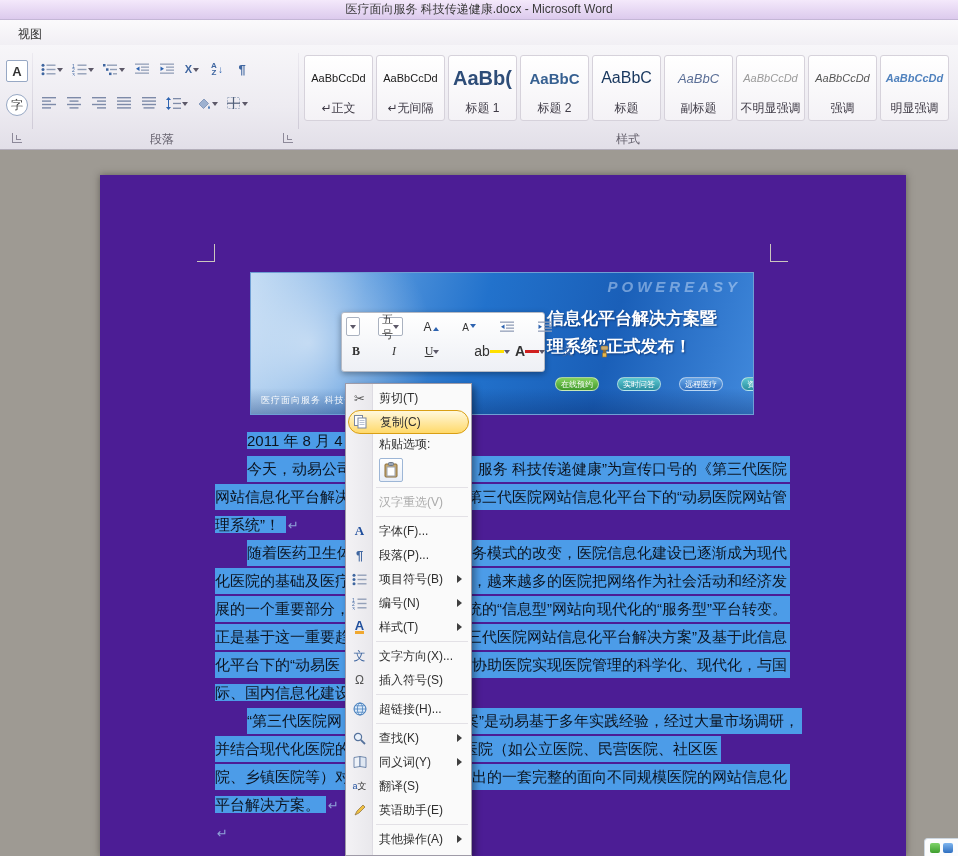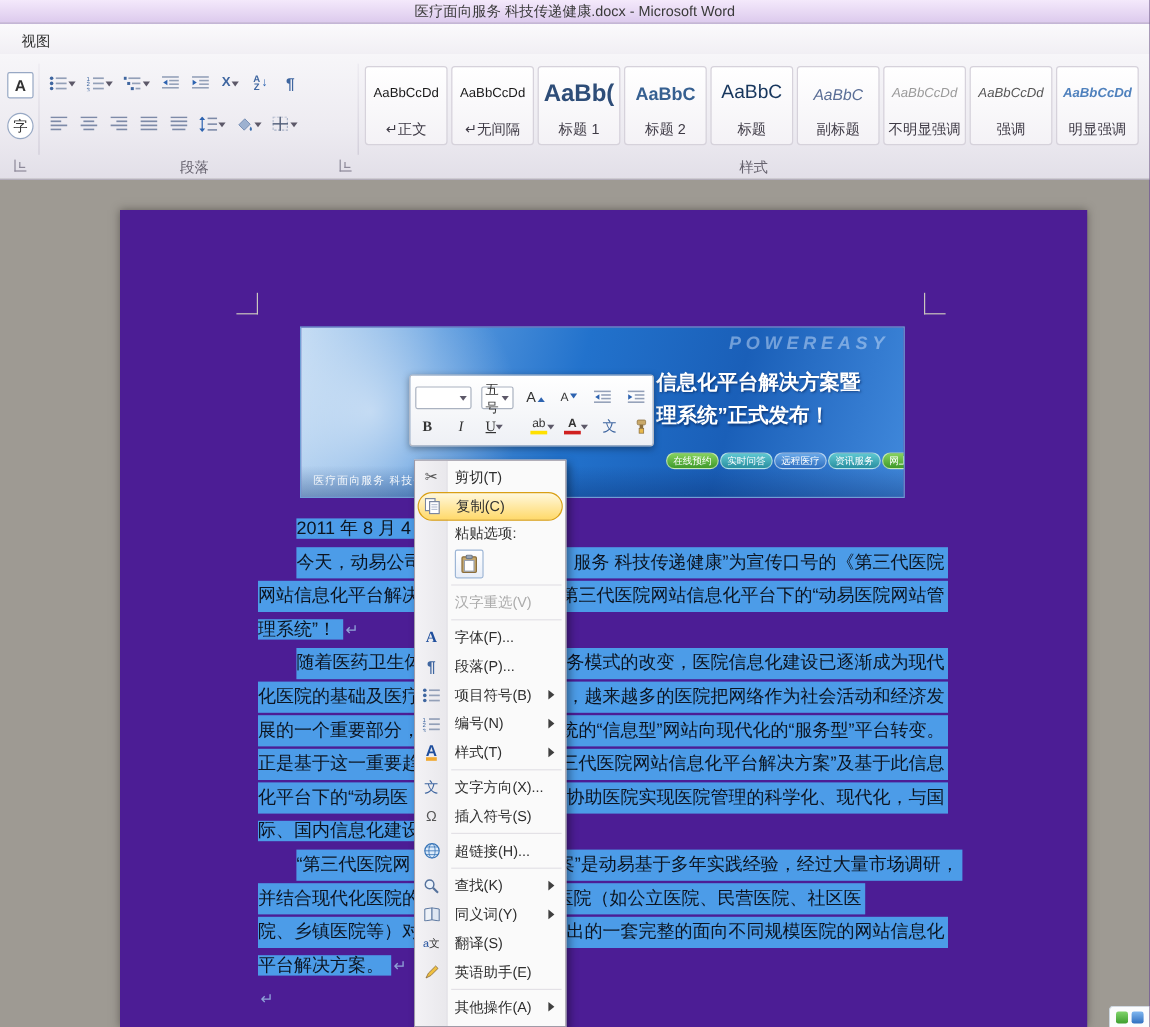--- a/index.html
+++ b/index.html
@@ -41,43 +41,43 @@
 
 .page{position:absolute;left:100px;top:175px;width:806px;height:681px;background:#4c1d95;box-shadow:0 0 7px rgba(40,35,30,.5);z-index:1}
 .cropTL{position:absolute;left:97px;top:69px;width:18px;height:18px;border-right:1px solid #cac6be;border-bottom:1px solid #cac6be}
 .cropTR{position:absolute;left:670px;top:69px;width:18px;height:18px;border-left:1px solid #cac6be;border-bottom:1px solid #cac6be}
 .banner{position:absolute;left:150px;top:97px;width:504px;height:143px;background:linear-gradient(105deg,#bcd7f2,#5a9ade 22%,#2272cc 45%,#1a5fb8 70%,#4189dc 100%);overflow:hidden;border:1px solid #6f9fd4}
 .bphoto{position:absolute;left:-30px;top:-20px;width:220px;height:200px;background:radial-gradient(circle at 40% 45%,rgba(255,255,255,.55),rgba(255,255,255,.12) 55%,transparent 72%)}
 .bwm{position:absolute;right:12px;top:5px;font-size:15px;font-weight:bold;letter-spacing:4px;color:rgba(220,235,255,.45);font-style:italic}
 .bh1{position:absolute;left:296px;top:34px;font-size:17px;font-weight:bold;color:#fff;text-shadow:1px 1px 2px rgba(0,30,80,.6);white-space:nowrap}
 .bh2{position:absolute;left:296px;top:62px;font-size:17px;font-weight:bold;color:#fff;text-shadow:1px 1px 2px rgba(0,30,80,.6);white-space:nowrap}
 .bband{position:absolute;left:0;right:0;bottom:0;height:26px;background:linear-gradient(rgba(8,40,100,0),rgba(8,40,100,.35))}
-.pills{position:absolute;left:304px;top:104px;display:flex;gap:1px}
+.pills{position:absolute;left:304px;top:104px;display:flex;gap:18px}
 .pill{height:14px;padding:0 5px;border-radius:7px;font-size:8px;color:#fff;display:flex;align-items:center;white-space:nowrap;border:1px solid rgba(255,255,255,.55)}
 .pg{background:linear-gradient(#86d25e,#3f9a2b)}
 .pt{background:linear-gradient(#5ec8d2,#2a8fa0)}
 .pb{background:linear-gradient(#6aa8e8,#2f6fc0)}
 .btag{position:absolute;left:10px;bottom:7px;font-size:9px;color:rgba(255,255,255,.92);letter-spacing:1px}
 .ln{position:absolute;height:26px;line-height:26px;font-size:15px;color:#0c1420;white-space:nowrap}
 .selbg{background:#4c9ce8}
 .lrow{overflow:hidden}
 .rr{position:absolute;right:3px;top:0}
 .pm{color:#8fa3d8;font-size:13px;padding-left:2px}
 
 
 .minibar{position:absolute;left:341px;top:312px;width:204px;height:60px;background:linear-gradient(#ffffff,#eef0f5);border:1px solid #b6bac4;border-radius:3px;box-shadow:0 2px 6px rgba(0,0,0,.35);z-index:40;padding:4px 4px 2px}
-.mrow{display:flex;align-items:flex-end;gap:8px;height:24px}
+.mrow{display:flex;align-items:flex-start;gap:18px;height:24px}
 .combo{height:19px;background:#fff;border:1px solid #aab2c0;border-radius:2px;display:flex;align-items:center;justify-content:space-between;padding:0 3px;font-size:11px;color:#333}
 .w68{width:68px}.w38{width:38px}
 .mbtn{height:20px;min-width:20px;border:1px solid transparent;border-radius:2px;display:flex;align-items:center;justify-content:center;font-size:12px;color:#333}
 .msep{width:1px;height:16px;background:#d4d7de;margin:0 2px}
 .bB{font-weight:bold;font-family:"Liberation Serif","DejaVu Serif",serif}
 .bI{font-style:italic;font-family:"Liberation Serif","DejaVu Serif",serif}
 .bU{text-decoration:underline;font-family:"Liberation Serif","DejaVu Serif",serif}
-.minist{display:flex;flex-direction:column;align-items:center;line-height:10px;font-size:10px}
+.minist{display:flex;flex-direction:row;align-items:center;line-height:10px;font-size:14px}
 .bar{width:14px;height:3px;display:block}
 .triup{width:0;height:0;border:3px solid transparent;border-bottom:4px solid #2d63b0;margin-left:1px}
 .tridn{width:0;height:0;border:3px solid transparent;border-top:4px solid #2d63b0;margin-left:1px}
 
 
 .cmenu{position:absolute;left:345px;top:383px;width:127px;height:473px;background:#fafafa;border:1px solid #9f9ba8;box-shadow:3px 3px 7px rgba(0,0,0,.4);z-index:50;padding:2px 0;overflow:hidden}
 .cmenu::before{content:"";position:absolute;left:0;top:0;bottom:0;width:26px;background:linear-gradient(90deg,#f3f2f5,#e9e8ec);border-right:1px solid #dddbe2}
 .mi{position:relative;height:24px;display:flex;align-items:center;padding-left:33px;font-size:12px;color:#2f2f2f}
 .mi .ico{position:absolute;left:4px;width:19px;display:flex;align-items:center;justify-content:center;font-size:13px;color:#555}
 .mi .sub{position:absolute;right:5px;width:0;height:0;border:4px solid transparent;border-left:5px solid #3f3f3f}

